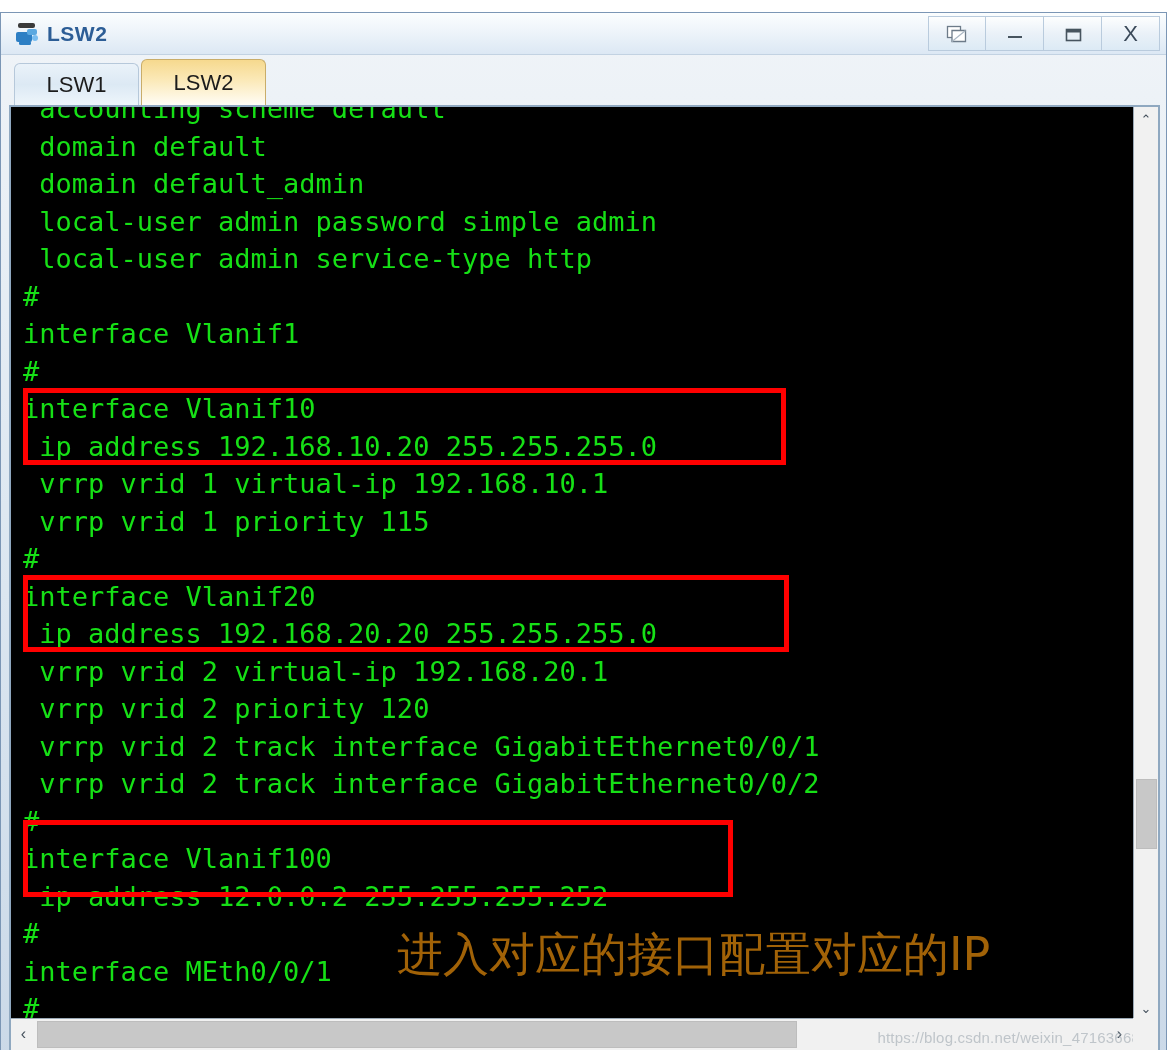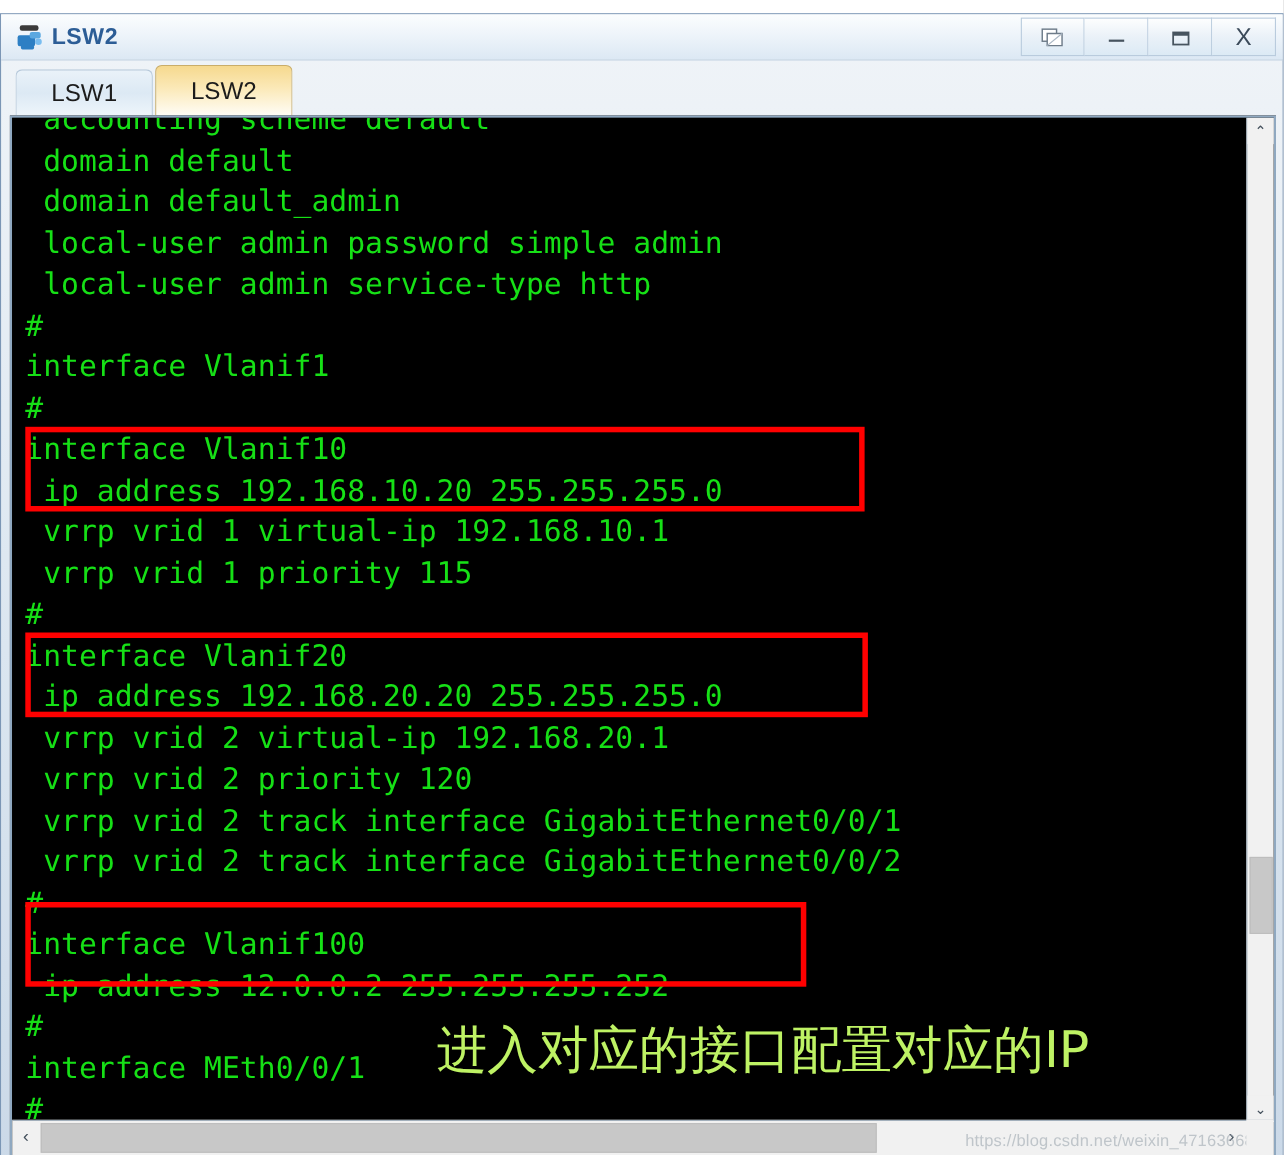--- a/index.html
+++ b/index.html
@@ -146,21 +146,21 @@
 
   
   .hl-box {
     position: absolute;
     border: 5px solid #ff0000;
     box-sizing: border-box;
     pointer-events: none;
   }
   .annotation-cn {
     position: absolute;
-    color: #bef264;
+    color: #a16207;
     font-family: "DejaVu Sans", sans-serif;
     font-size: 46px;
     line-height: 46px;
     white-space: nowrap;
     font-weight: normal;
   }
 
   
   .vscroll {
     position: absolute;

